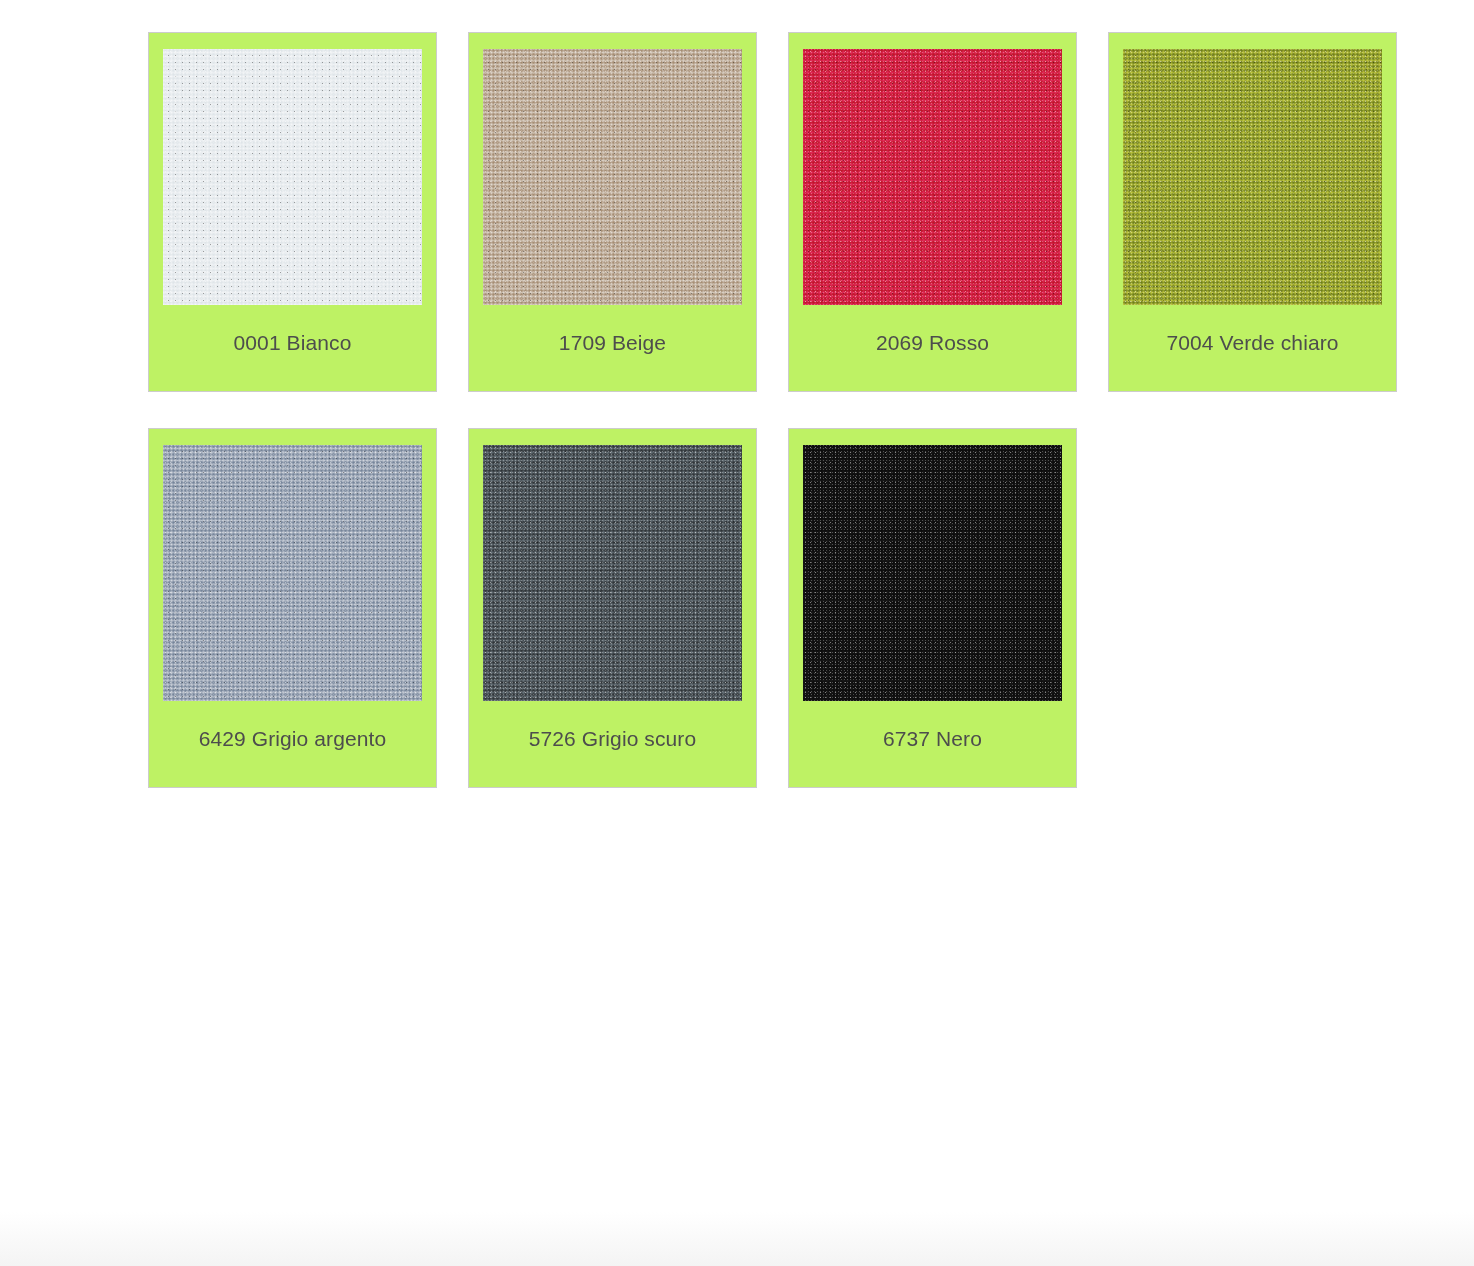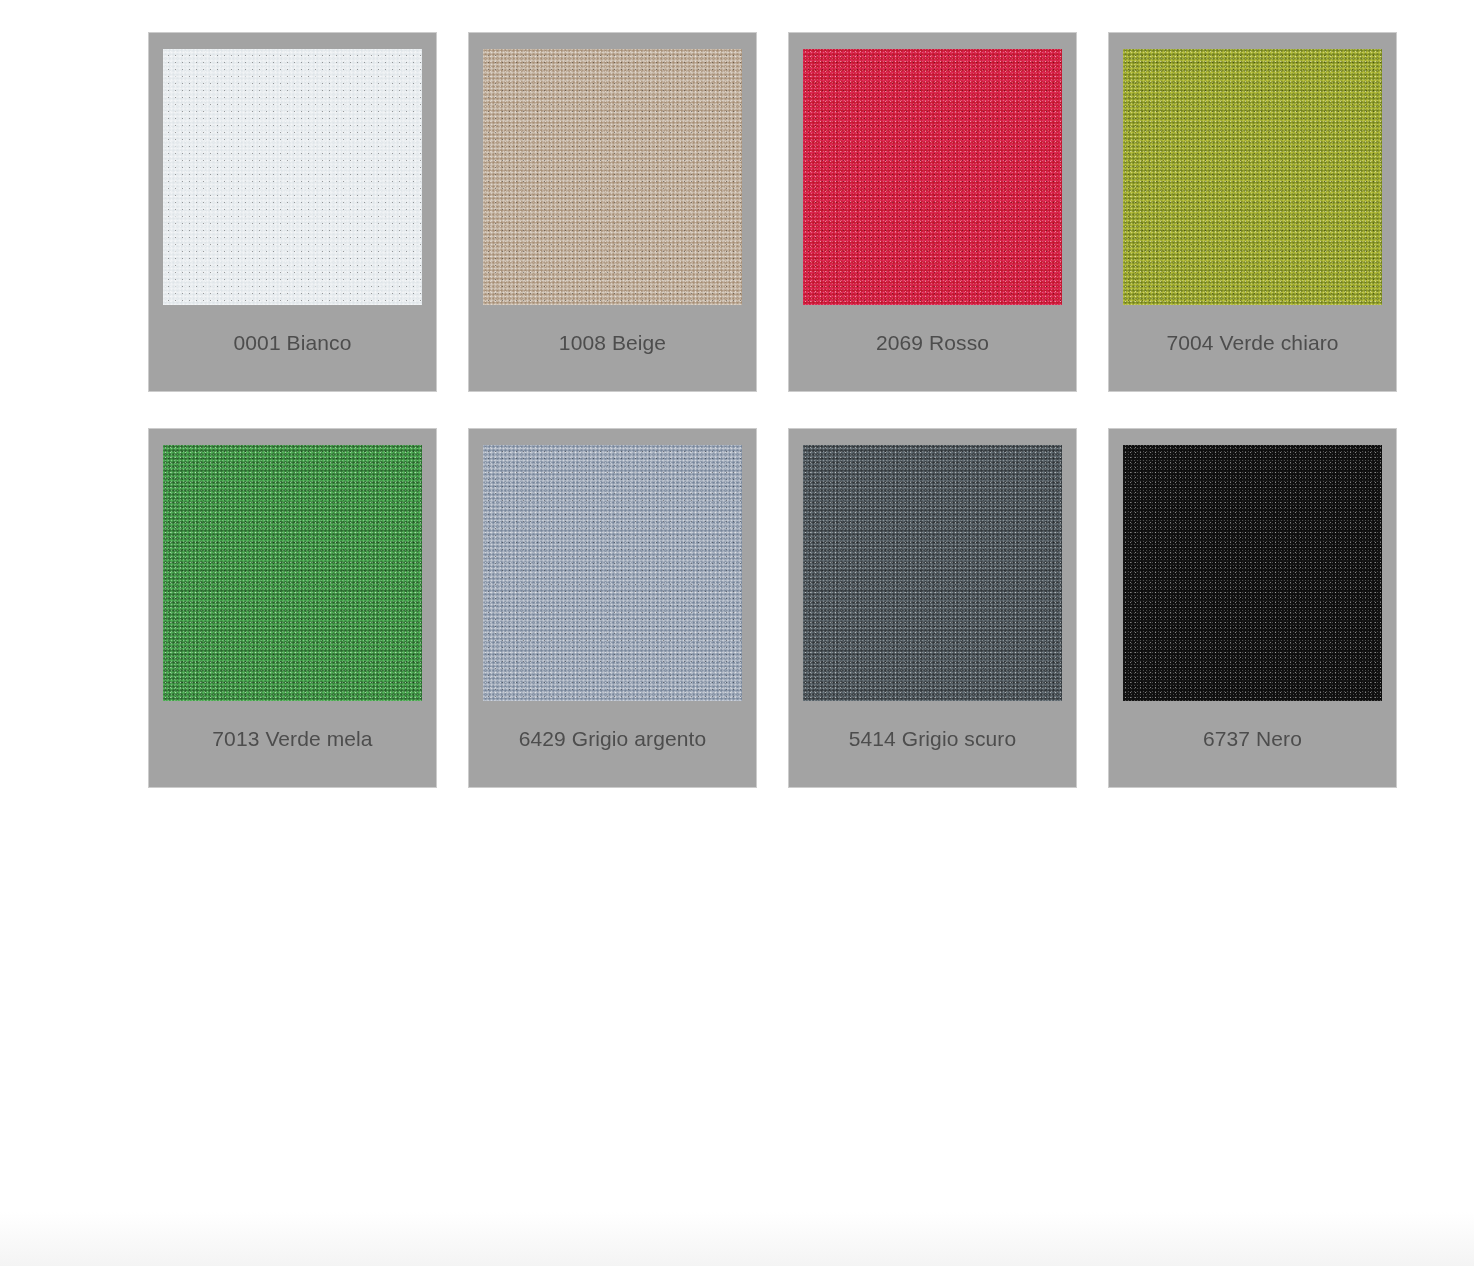--- a/index.html
+++ b/index.html
@@ -24,21 +24,21 @@
     grid-template-columns: repeat(4, 289px);
     column-gap: 31px;
     row-gap: 36px;
   }
 
   .swatch-card {
     box-sizing: border-box;
     width: 289px;
     height: 360px;
     border: 1px solid #cccccc;
-    background: #a3a3a3;
+    background: #bef264;
     display: flex;
     flex-direction: column;
     align-items: center;
     padding-top: 16px;
   }
 
   .swatch-image {
     width: 259px;
     height: 256px;
     position: relative;
@@ -101,41 +101,37 @@
 </head>
 <body>
 
 <div id="swatch-grid">
     <div class="swatch-card">
       <div class="swatch-image" style="background-color: rgb(232, 236, 239);"></div>
       <div class="swatch-label">0001 Bianco</div>
     </div>
     <div class="swatch-card">
       <div class="swatch-image" style="background-color: rgb(189, 171, 152);"></div>
-      <div class="swatch-label">1008 Beige</div>
+      <div class="swatch-label">1709 Beige</div>
     </div>
     <div class="swatch-card">
       <div class="swatch-image" style="background-color: rgb(207, 31, 64);"></div>
       <div class="swatch-label">2069 Rosso</div>
     </div>
     <div class="swatch-card">
       <div class="swatch-image" style="background-color: rgb(148, 160, 46);"></div>
       <div class="swatch-label">7004 Verde chiaro</div>
     </div>
     <div class="swatch-card">
-      <div class="swatch-image" style="background-color: rgb(61, 139, 66);"></div>
-      <div class="swatch-label">7013 Verde mela</div>
-    </div>
-    <div class="swatch-card">
       <div class="swatch-image" style="background-color: rgb(154, 165, 181);"></div>
       <div class="swatch-label">6429 Grigio argento</div>
     </div>
     <div class="swatch-card">
       <div class="swatch-image" style="background-color: rgb(74, 82, 87);"></div>
-      <div class="swatch-label">5414 Grigio scuro</div>
+      <div class="swatch-label">5726 Grigio scuro</div>
     </div>
     <div class="swatch-card">
       <div class="swatch-image" style="background-color: rgb(17, 17, 17);"></div>
       <div class="swatch-label">6737 Nero</div>
     </div>
   </div>
 
 <div id="page-bottom-fade"></div>
 
 </body></html>

